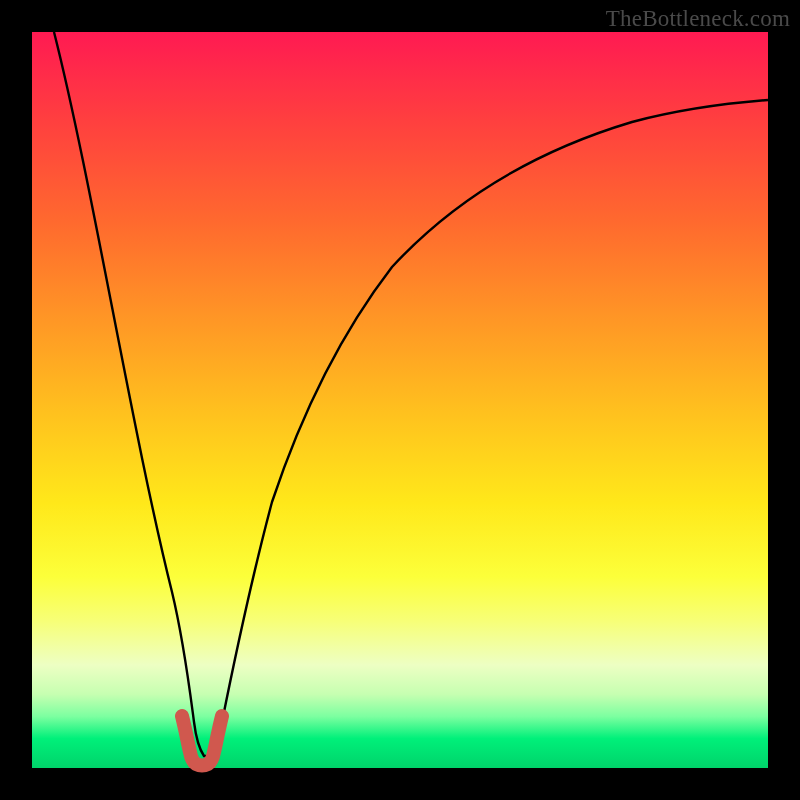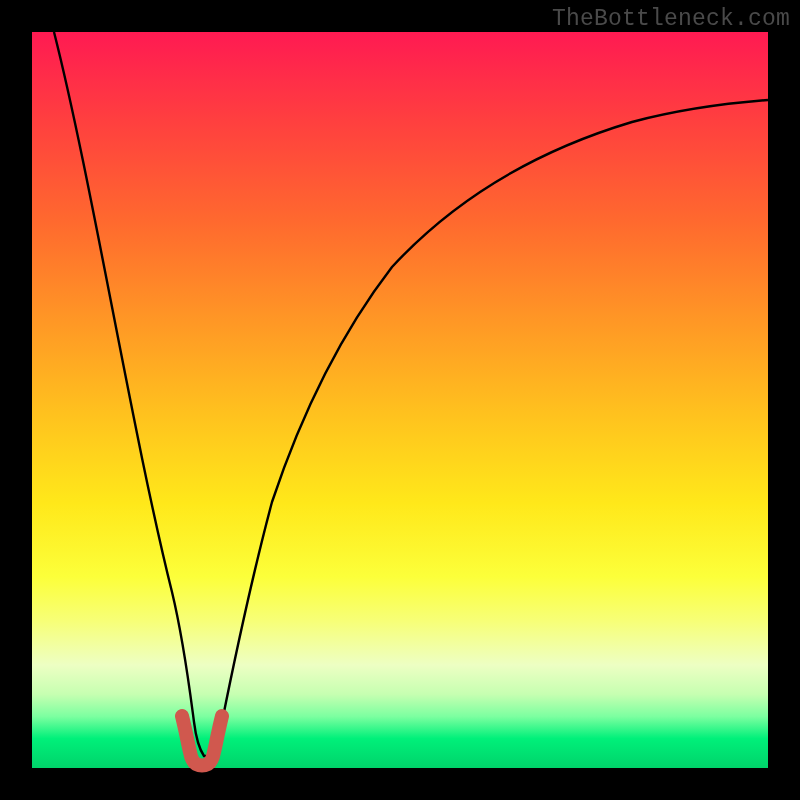--- a/index.html
+++ b/index.html
@@ -40,21 +40,21 @@
     );
   }
   .watermark {
     position: absolute;
     top: 6px;
     right: 10px;
     color: #4a4a4a;
     font-size: 23px;
     font-weight: 500;
     letter-spacing: 0.2px;
-    font-family: Liberation Mono, monospace;
+    font-family: Liberation Serif, serif;
   }
   svg.curve {
     position: absolute;
     top: 0; left: 0;
     width: 736px;
     height: 736px;
     overflow: visible;
   }
 </style>
 </head>

